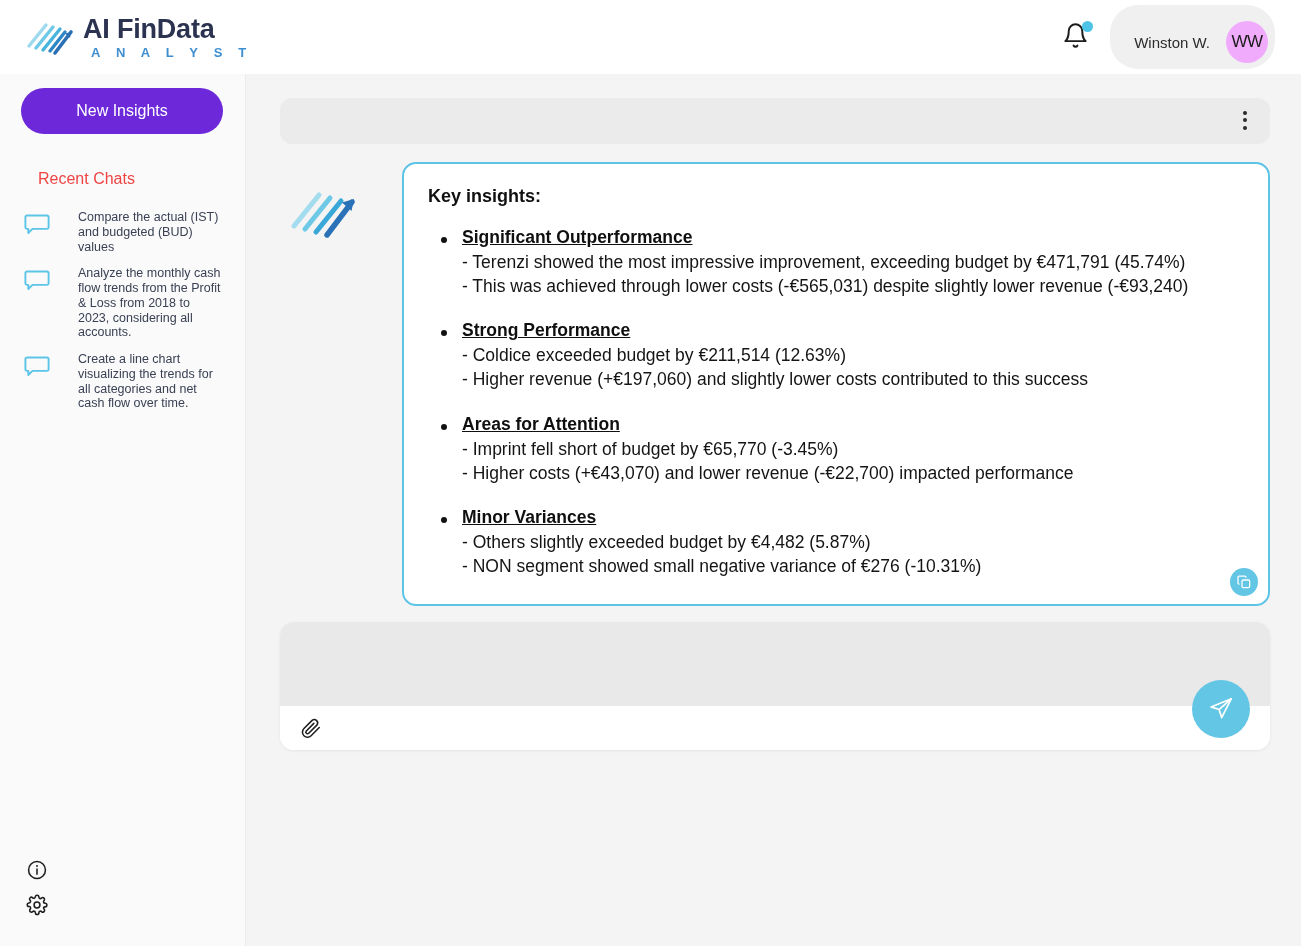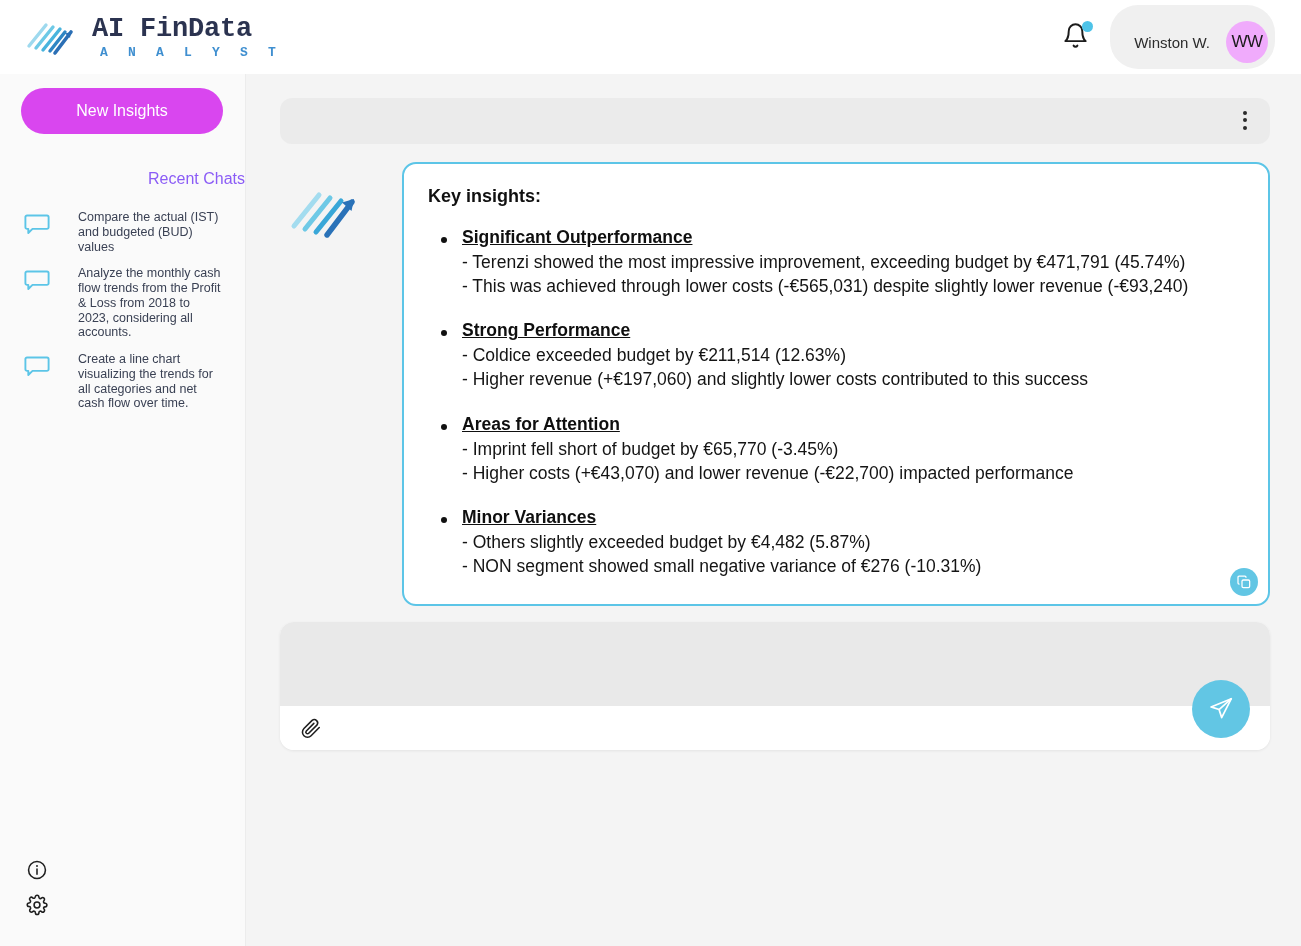--- a/index.html
+++ b/index.html
@@ -27,21 +27,21 @@
     height: 74px;
     min-height: 74px;
     background: #ffffff;
     display: flex;
     align-items: center;
     justify-content: space-between;
     padding: 0 26px 0 24px;
     z-index: 5;
   }
 
-  .logo-block { display: flex; align-items: center; gap: 10px; font-family: Liberation Mono, monospace; }
+  .logo-block { display: flex; align-items: center; gap: 1px; }
   .logo-mark { width: 56px; height: 44px; flex: none; }
   .logo-text-wrap { display: flex; flex-direction: column; line-height: 1; margin-left: 2px;}
   .logo-title {
     font-size: 27px;
     font-weight: 600;
     color: #2b3350;
     letter-spacing: -0.2px;
   }
   .logo-sub {
     font-size: 13px;
@@ -102,37 +102,36 @@
     display: flex;
     flex-direction: column;
     padding: 0;
     position: relative;
   }
 
   .new-insights-btn {
     margin: 14px 22px 0 21px;
     height: 46px;
     border-radius: 26px;
-    background: #d946ef;
+    background: #6d28d9;
     color: #ffffff;
     font-size: 16px;
     display: flex;
     align-items: center;
     justify-content: center;
     border: none;
     cursor: pointer;
     font-family: inherit;
   }
 
   .recent-title {
     margin: 36px 0 0 38px;
     font-size: 16px;
-    color: #8b5cf6;
+    color: #ef4444;
     font-weight: 500;
-    text-align: right;
   }
 
   .chat-list { margin-top: 16px; }
 
   .chat-item {
     display: flex;
     align-items: flex-start;
     gap: 28px;
     padding: 6px 20px 6px 24px;
     cursor: pointer;

